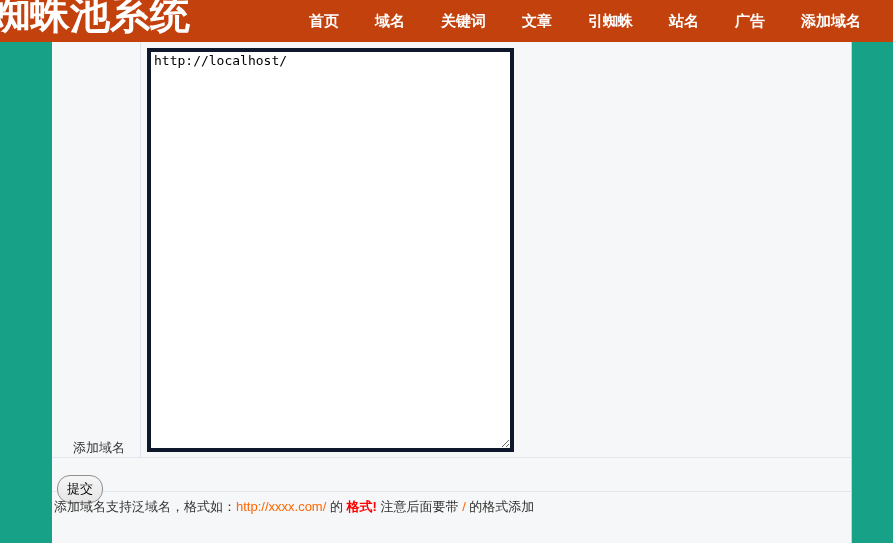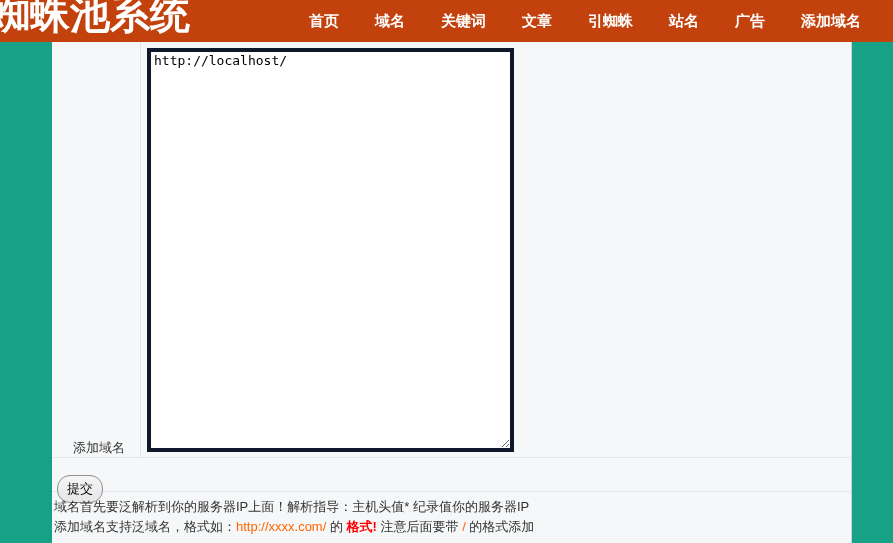--- a/index.html
+++ b/index.html
@@ -152,20 +152,19 @@
       <div class="field-cell">
         <textarea spellcheck="false" style="">http://localhost/</textarea>
       </div>
     </div>
 
     <div class="submit-row">
       <button>提交</button>
     </div>
 
     <div class="notes">
-      <div class="notes-line">域名首先要泛解析到你的服务器IP上面！解析指导：主机头值* 纪录值你的服务器IP</div>
       <div class="notes-line">
         <span>添加域名支持泛域名，格式如：</span><span class="hl-orange">http://xxxx.com/</span><span> 的 </span><span class="hl-red">格式!</span><span> 注意后面要带 </span><span class="hl-orange">/</span><span> 的格式添加</span>
       </div>
     </div>
 
   </div>
 </div>
 
 </body></html>

